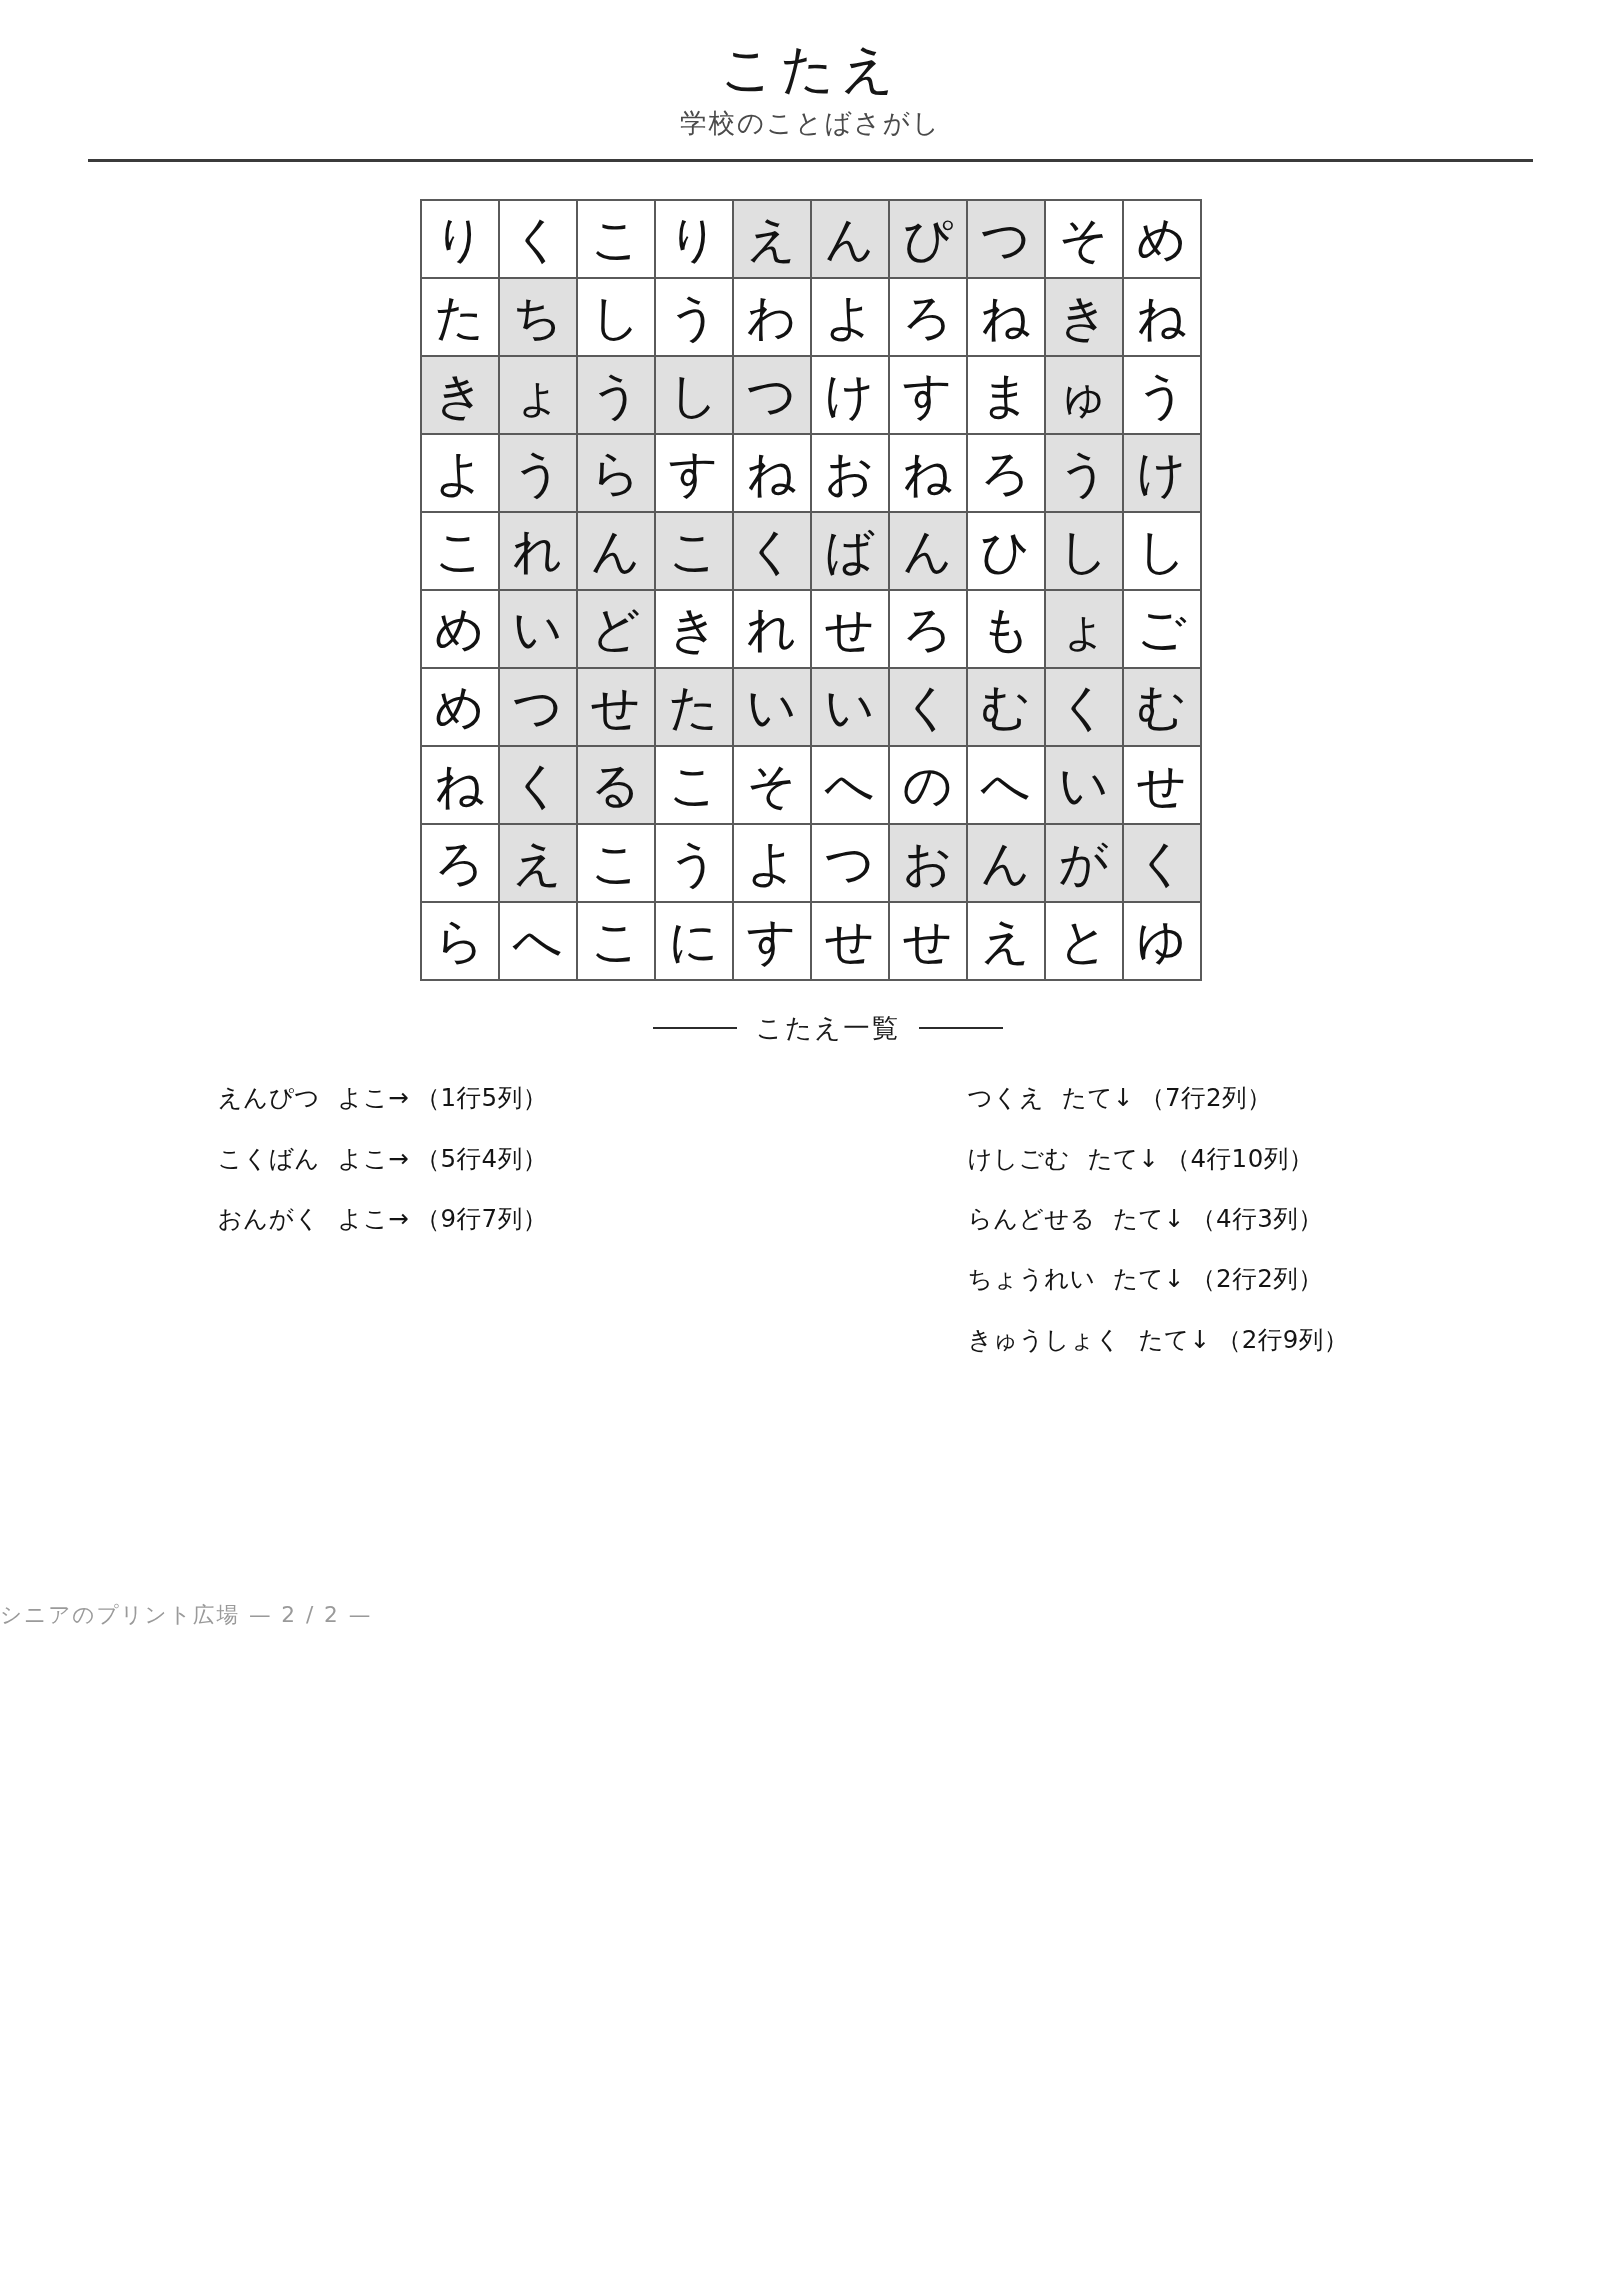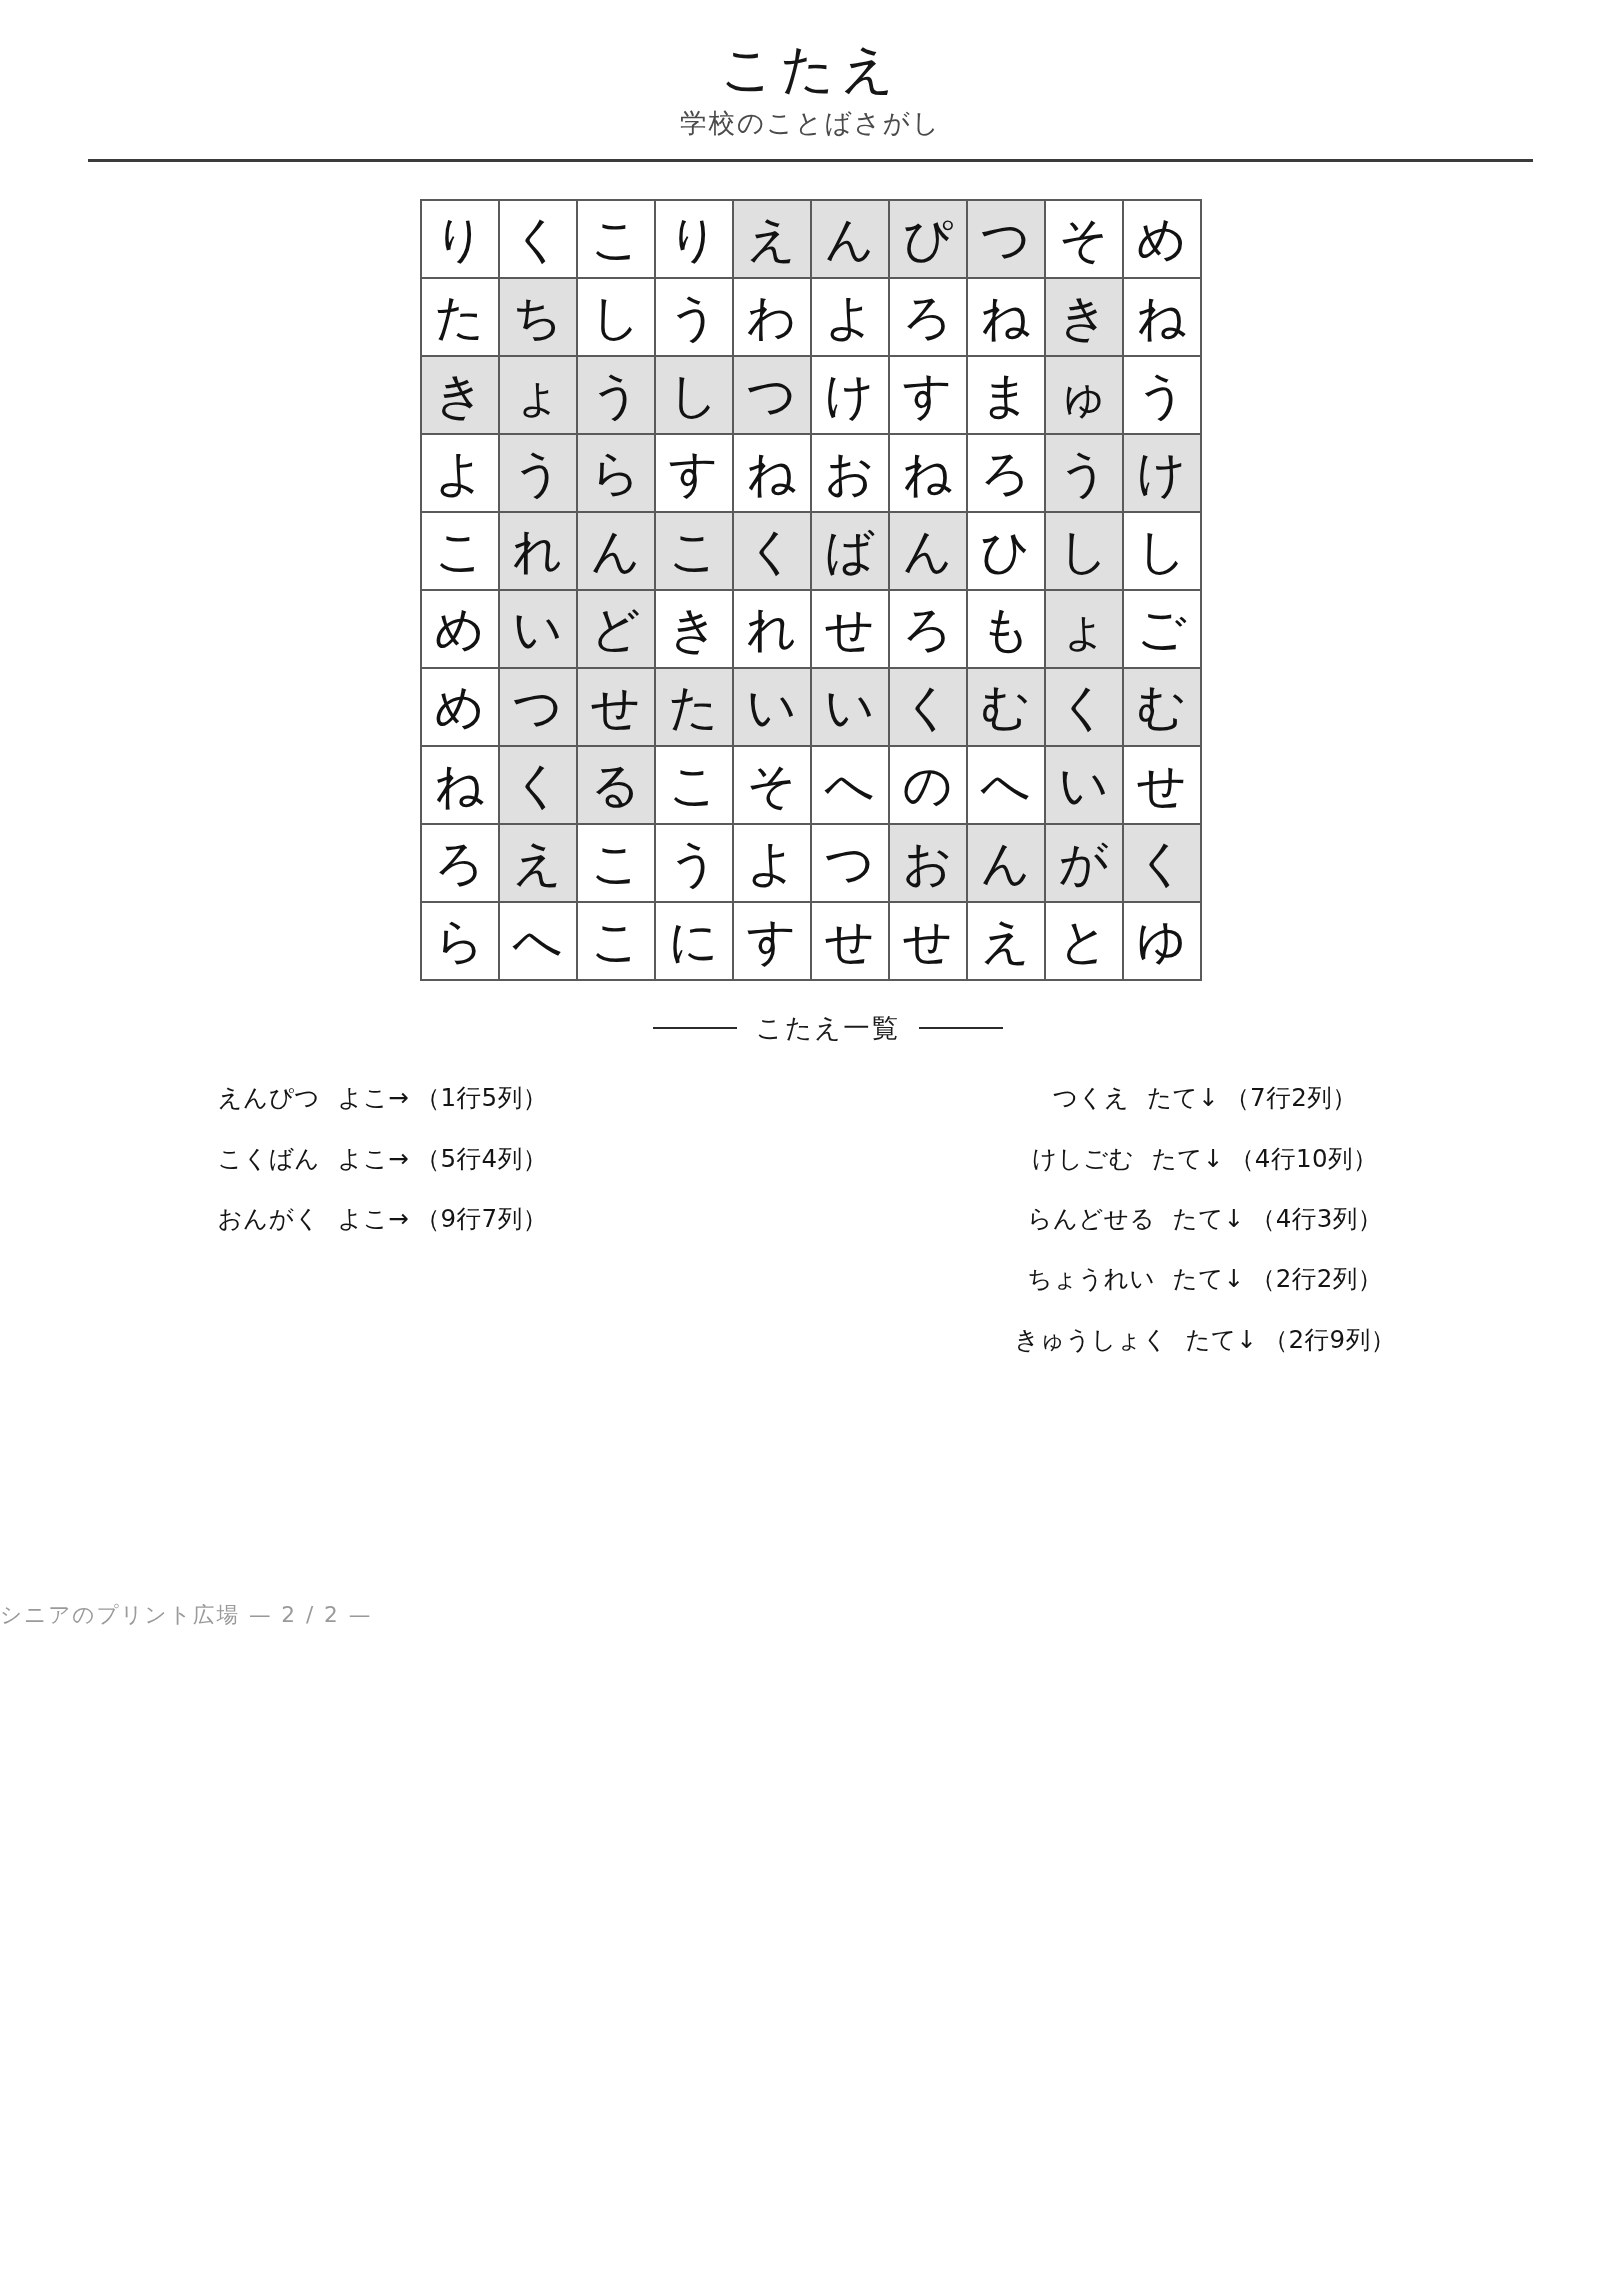--- a/index.html
+++ b/index.html
@@ -106,21 +106,21 @@
     row-gap: 27.4px;
     column-gap: 0;
   }
   .answer-item {
     font-size: 24.5px;
     letter-spacing: 0.5px;
     color: #141414;
     white-space: nowrap;
   }
   .answers-grid .col-left .answer-item { padding-left: 39px; }
-  .answers-grid .col-right .answer-item { padding-left: 157px; text-align: center; }
+  .answers-grid .col-right .answer-item { padding-left: 157px; }
   .col-left, .col-right {
     display: flex;
     flex-direction: column;
     row-gap: 27.4px;
   }
   .answer-word { margin-right: 17.6px; }
   .answer-dir { margin-right: 5.9px; }
 
   
   .footer {

